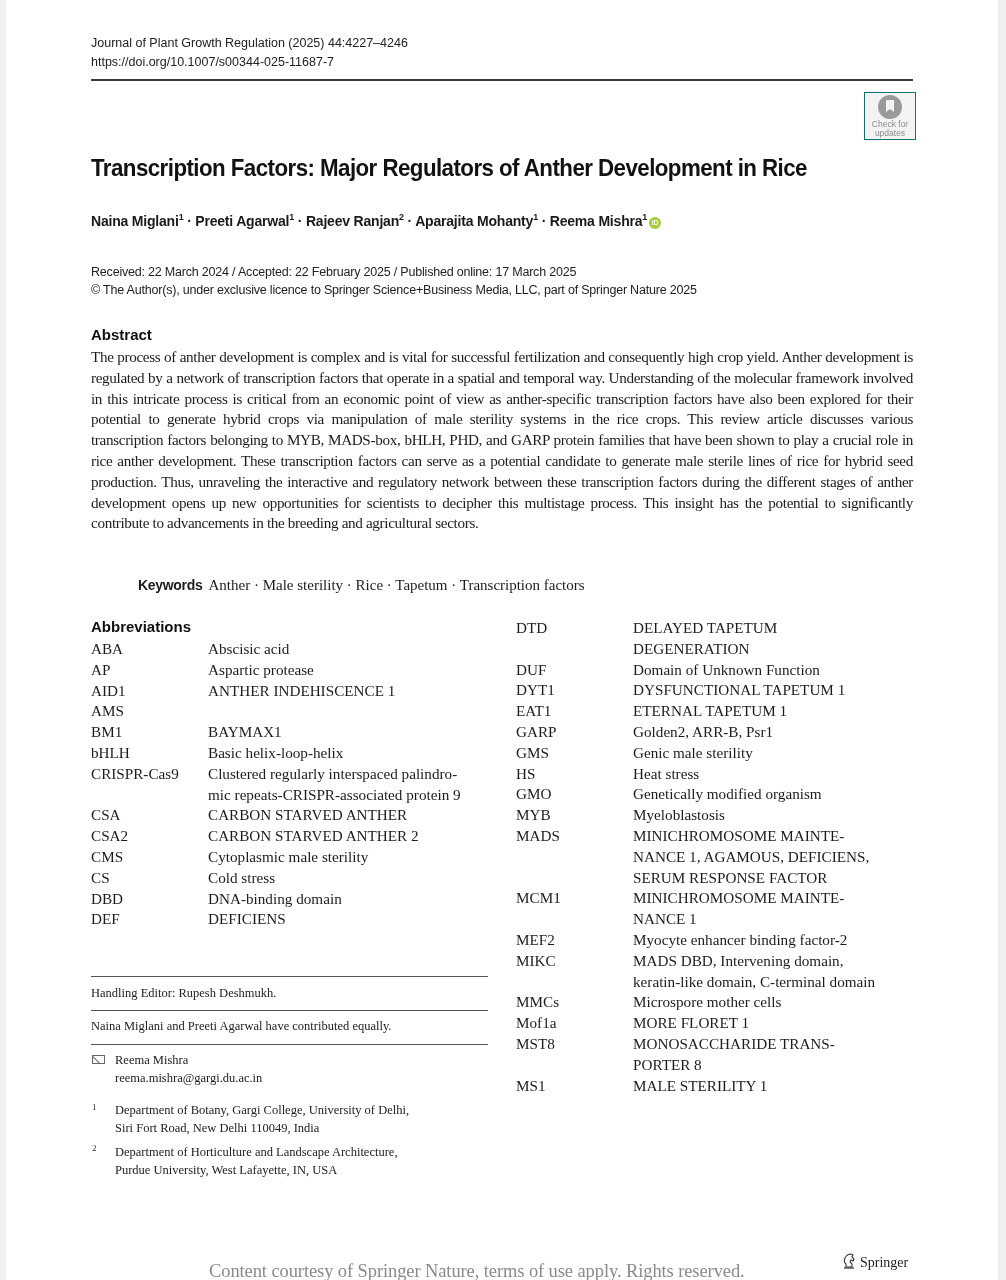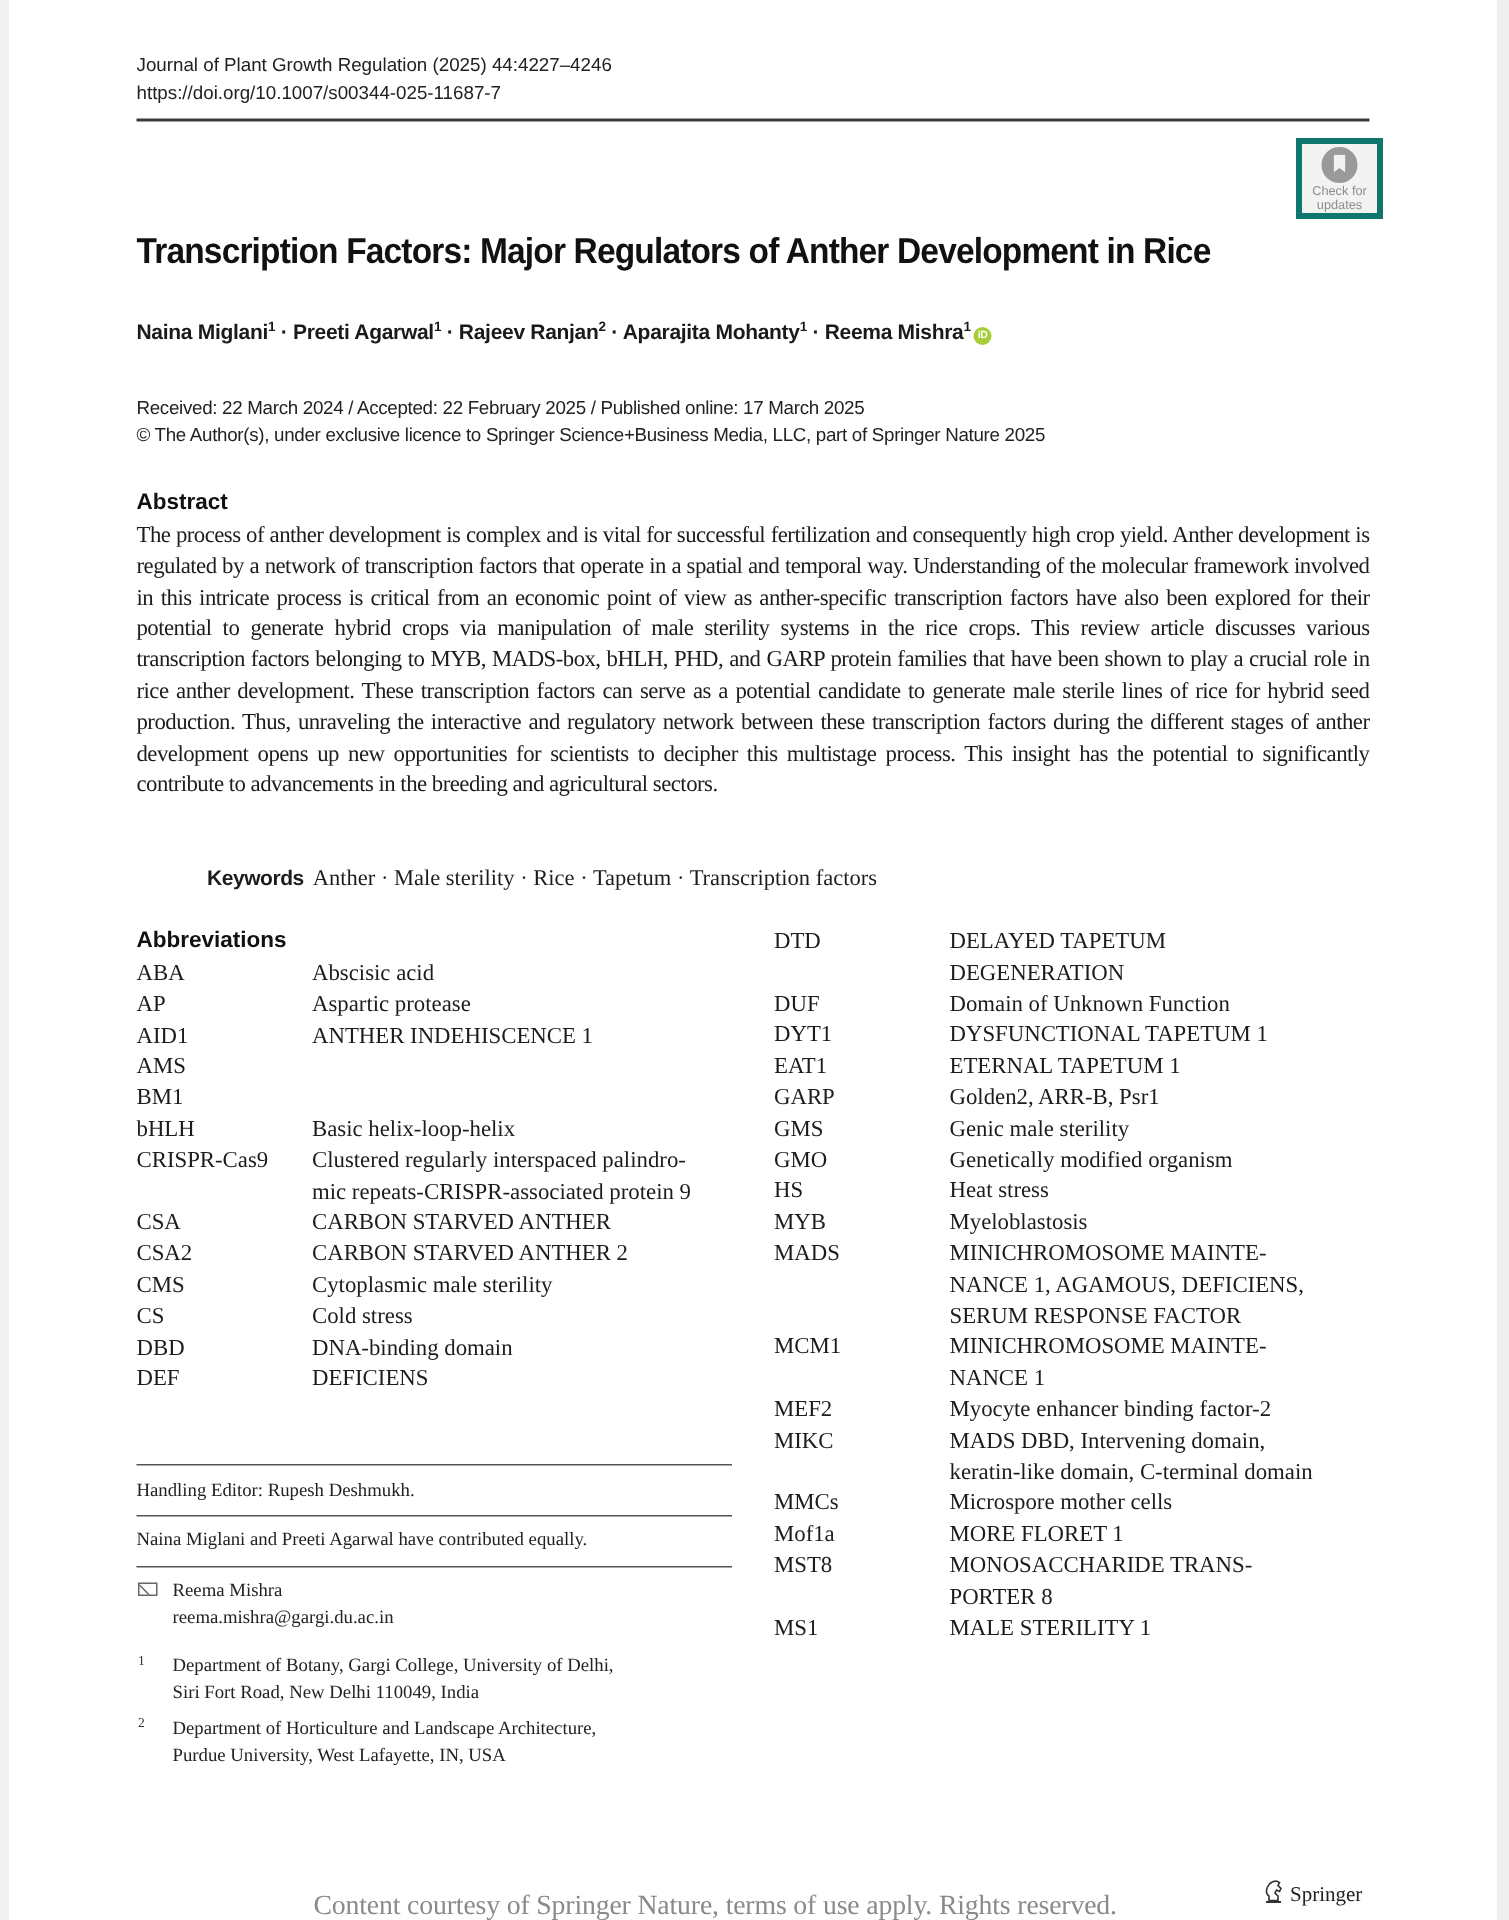--- a/index.html
+++ b/index.html
@@ -9,21 +9,21 @@
       color: #1a1a1a;
     }
     .edge-left { position: absolute; left: 0; top: 0; width: 6px; height: 1280px; background: #f1f1f1; }
     .edge-right { position: absolute; right: 0; top: 0; width: 8px; height: 1280px; background: #efefef; }
     .sans { font-family: "Liberation Sans", "DejaVu Sans", sans-serif; }
     .serif { font-family: "Liberation Serif", "DejaVu Serif", serif; }
 
     .journal { position: absolute; left: 91px; top: 34px; font-size: 12.5px; line-height: 19px; color: #222; }
     .top-rule { position: absolute; left: 91px; top: 79px; width: 822px; height: 0; border-top: 2.5px solid #3a3a3a; }
 
-    .crossmark { position: absolute; left: 864px; top: 92px; width: 50px; height: 46px; background: #f3f3f3; border: 4px solid #0f766e; text-align: center; }
+    .crossmark { position: absolute; left: 864px; top: 92px; width: 50px; height: 46px; background: #f3f3f3; border: 1px solid #0f766e; text-align: center; }
     .crossmark .circle { width: 24px; height: 24px; border-radius: 50%; background: #9a9a9a; margin: 2px auto 0; position: relative; }
     .crossmark .circle::after { content: ""; position: absolute; left: 8px; top: 5px; width: 8px; height: 12px; background: #f3f3f3; clip-path: polygon(0 0,100% 0,100% 100%,50% 75%,0 100%); }
     .crossmark .txt { font-size: 8.5px; line-height: 8px; color: #8d8d8d; margin-top: 1px; }
 
     .title { position: absolute; left: 91px; top: 154px; font-size: 24px; font-weight: bold; letter-spacing: -0.6px; color: #111; white-space: nowrap; transform: scaleX(0.93); transform-origin: left top; }
 
     .authors { position: absolute; left: 91px; top: 213px; font-size: 14px; font-weight: bold; color: #1a1a1a; white-space: nowrap; letter-spacing: -0.2px; }
     .authors sup { font-size: 9px; font-weight: bold; vertical-align: super; line-height: 0; }
     .orcid { display: inline-block; width: 12px; height: 12px; border-radius: 50%; background: #a6ce39; color: #fff; font-size: 7px; line-height: 12px; text-align: center; vertical-align: 1px; margin-left: 2px; font-weight: bold; }
 
@@ -108,20 +108,21 @@
     </div>
   <div class="abbr-row">
       <span class="k">AID1</span>
       <span class="v">ANTHER INDEHISCENCE 1</span>
     </div>
   <div class="abbr-row">
       <span class="k">AMS</span>
     </div>
   <div class="abbr-row">
       <span class="k">BM1</span>
+      <span class="v">BAYMAX1</span>
     </div>
   <div class="abbr-row">
       <span class="k">bHLH</span>
       <span class="v">Basic helix-loop-helix</span>
     </div>
   <div class="abbr-row">
       <span class="k">CRISPR-Cas9</span>
       <span class="v">Clustered regularly interspaced palindro-
 mic repeats-CRISPR-associated protein 9</span>
     </div>
@@ -171,26 +172,26 @@
     </div>
   <div class="abbr-row">
       <span class="k">GARP</span>
       <span class="v">Golden2, ARR-B, Psr1</span>
     </div>
   <div class="abbr-row">
       <span class="k">GMS</span>
       <span class="v">Genic male sterility</span>
     </div>
   <div class="abbr-row">
+      <span class="k">HS</span>
+      <span class="v">Heat stress</span>
+    </div>
+  <div class="abbr-row">
       <span class="k">GMO</span>
       <span class="v">Genetically modified organism</span>
-    </div>
-  <div class="abbr-row">
-      <span class="k">HS</span>
-      <span class="v">Heat stress</span>
     </div>
   <div class="abbr-row">
       <span class="k">MYB</span>
       <span class="v">Myeloblastosis</span>
     </div>
   <div class="abbr-row">
       <span class="k">MADS</span>
       <span class="v">MINICHROMOSOME MAINTE-
 NANCE 1, AGAMOUS, DEFICIENS,
 SERUM RESPONSE FACTOR</span>

